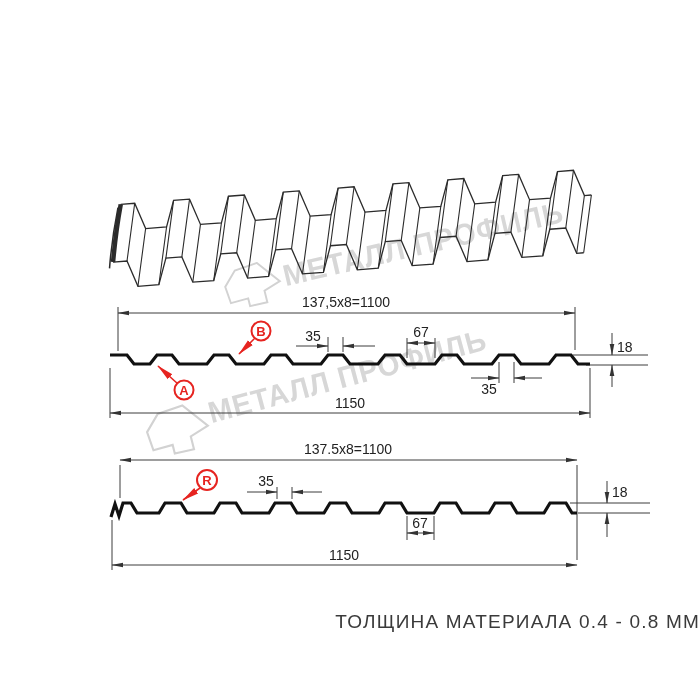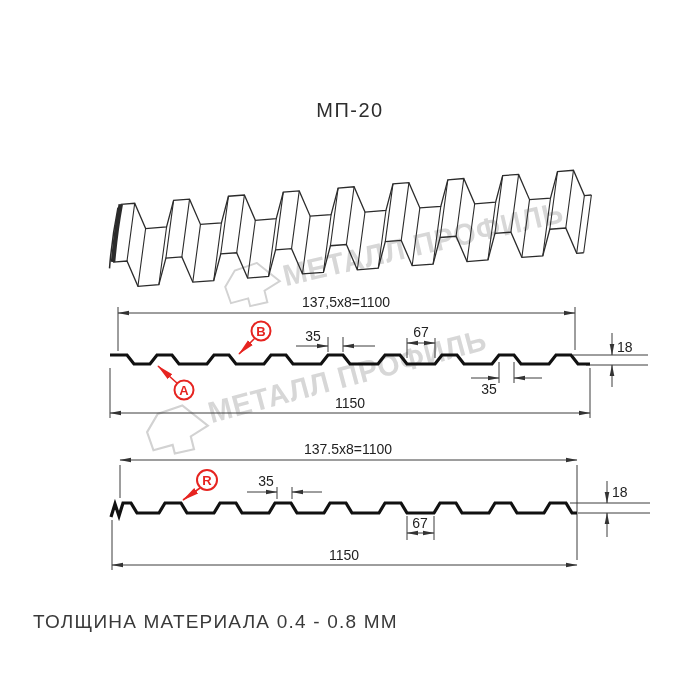--- a/index.html
+++ b/index.html
@@ -2,21 +2,21 @@
 <html><head>
 <meta charset="utf-8">
 <style>
   html,body{margin:0;padding:0;background:#ffffff;}
   #stage{position:relative;width:700px;height:700px;background:#fff;overflow:hidden;
          font-family:"Liberation Sans", sans-serif;}
   .title{position:absolute;left:0;right:0;top:57px;text-align:center;
          font-size:40px;font-weight:bold;letter-spacing:3px;color:#191919;}
   .subtitle{position:absolute;left:0;right:0;top:99px;text-align:center;
          font-size:20px;font-weight:500;letter-spacing:1.5px;color:#2e2e2e;}
-  .footer{position:absolute;left:0;right:0;top:611px;text-align:left;
+  .footer{position:absolute;left:0;right:0;top:611px;text-align:right;
          font-size:19px;font-weight:500;letter-spacing:1.2px;color:#3a3a3a;padding-left:33px;}
   .wm-text{position:absolute;font-size:30px;font-weight:bold;letter-spacing:1px;
          color:#d7d7d7;white-space:nowrap;transform-origin:left bottom;line-height:1.1;}
   .wm1{left:287px;top:259px;transform:rotate(-13deg) scaleX(0.95);}
   .wm2{left:213px;top:396px;transform:rotate(-15deg) scaleX(0.95);}
   .abs{position:absolute;}
   svg text{font-family:"Liberation Sans", sans-serif;}
   .dimtxt{font-size:14px;fill:#222222;}
   .redtxt{font-size:13px;font-weight:bold;fill:#e62420;}
 </style>
@@ -28,21 +28,20 @@
   <div class="wm-text wm1">МЕТАЛЛ ПРОФИЛЬ</div>
   <div class="wm-text wm2">МЕТАЛЛ ПРОФИЛЬ</div>
 
   <svg class="abs" style="left:224px;top:262px" width="58" height="46" viewBox="0 0 60 48">
     <path d="M34,1 L11,9 L1,26 L7,43 L25,38 L27,46 L45,42 L42,30 L58,20 Z M25,38 L27,46" fill="none" stroke="#d2d2d2" stroke-width="2"></path>
   </svg>
   <svg class="abs" style="left:146px;top:404px" width="64" height="52" viewBox="0 0 60 48">
     <path d="M34,1 L11,9 L1,26 L7,43 L25,38 L27,46 L45,42 L42,30 L58,20 Z M25,38 L27,46" fill="none" stroke="#d2d2d2" stroke-width="2"></path>
   </svg>
 
-  <div class="subtitle">МП-20</div>
 
   <svg class="abs" style="left:80px;top:150px" width="560" height="160" viewBox="80 150 560 160">
     <g transform="translate(115,288) rotate(-4.3)" stroke="#2b2b2b" fill="none" stroke-width="1.3">
 
       <path stroke-width="1.1" d="M0,-26 l12,-57 M14,-26 l12,-57 M23,0 l12,-57 M44,0 l12,-57 M53,-26 l12,-57 M69,-26 l12,-57 M78,0 l12,-57 M99,0 l12,-57 M108,-26 l12,-57 M124,-26 l12,-57 M133,0 l12,-57 M154,0 l12,-57 M163,-26 l12,-57 M179,-26 l12,-57 M188,0 l12,-57 M209,0 l12,-57 M218,-26 l12,-57 M234,-26 l12,-57 M243,0 l12,-57 M264,0 l12,-57 M273,-26 l12,-57 M289,-26 l12,-57 M298,0 l12,-57 M319,0 l12,-57 M328,-26 l12,-57 M344,-26 l12,-57 M353,0 l12,-57 M374,0 l12,-57 M383,-26 l12,-57 M399,-26 l12,-57 M408,0 l12,-57 M429,0 l12,-57 M438,-26 l12,-57 M454,-26 l12,-57 M463,0 l12,-57 M470,0 l12,-57"></path>
 
       <path d="M0,-26 L14,-26 L23,0 L44,0 L53,-26 L69,-26 L78,0 L99,0 L108,-26 L124,-26 L133,0 L154,0 L163,-26 L179,-26 L188,0 L209,0 L218,-26 L234,-26 L243,0 L264,0 L273,-26 L289,-26 L298,0 L319,0 L328,-26 L344,-26 L353,0 L374,0 L383,-26 L399,-26 L408,0 L429,0 L438,-26 L454,-26 L463,0 L470,0"></path>
 
       <path transform="translate(12,-57)" d="M0,-26 L14,-26 L23,0 L44,0 L53,-26 L69,-26 L78,0 L99,0 L108,-26 L124,-26 L133,0 L154,0 L163,-26 L179,-26 L188,0 L209,0 L218,-26 L234,-26 L243,0 L264,0 L273,-26 L289,-26 L298,0 L319,0 L328,-26 L344,-26 L353,0 L374,0 L383,-26 L399,-26 L408,0 L429,0 L438,-26 L454,-26 L463,0 L470,0"></path>
 

